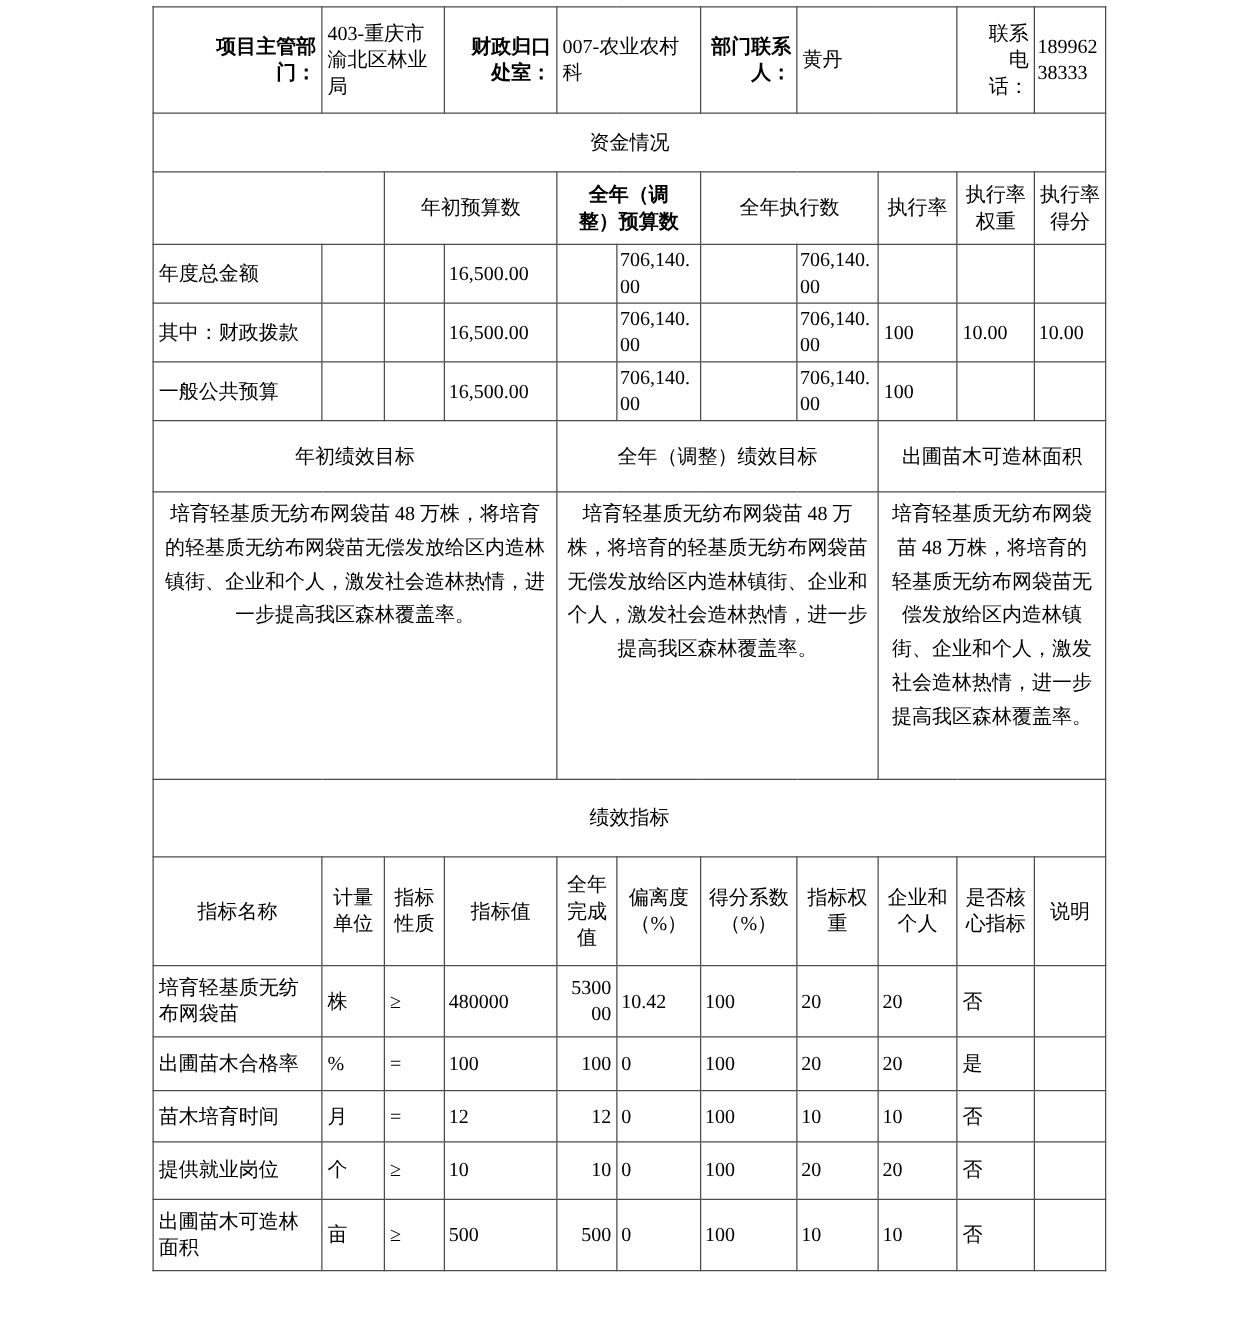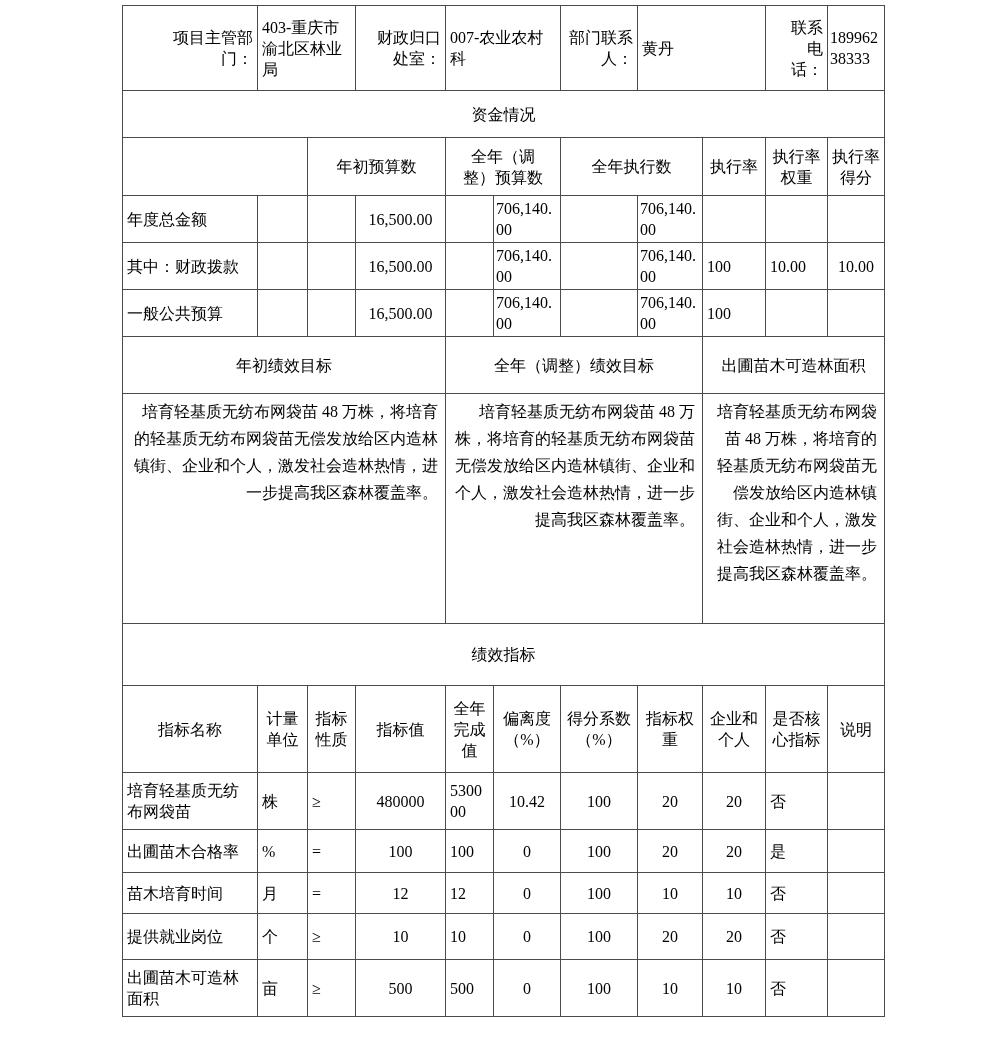--- a/index.html
+++ b/index.html
@@ -25,32 +25,32 @@
   td {
     border: 1px solid #4b4b4b;
     padding: 2px 4px;
     vertical-align: middle;
     overflow: hidden;
     word-wrap: break-word;
   }
   .ctr   { text-align: center; }
   .lab-r { text-align: right; }
   .lv    { text-align: left; }
-  .num   { text-align: center; padding: 2px 3px; }
+  .num   { text-align: left; padding: 2px 3px; }
   .wrapnum { text-align: left; word-break: break-all; padding: 2px 2px; }
-  .cpl   { text-align: left; word-break: break-all; padding: 2px 4px; }
+  .cpl   { text-align: right; word-break: break-all; padding: 2px 4px; }
   .banner { text-align: center; }
   .gbody {
     vertical-align: top;
-    text-align: right;
+    text-align: center;
     line-height: 27px;
     padding: 4px 7px;
   }
-  .mw5  { display: inline-block; max-width: 5em; }
-  .mw4  { display: inline-block; max-width: 4em; }
+  .mw5  { display: inline-block; max-width: 5em; font-weight: bold; }
+  .mw4  { display: inline-block; max-width: 4em; font-weight: bold; }
   .mw2  { display: inline-block; max-width: 2.1em; }
   .mw95 { display: inline-block; max-width: 9.5em; }
 </style>
 </head>
 <body>
 
 <table class="report">
   <colgroup>
     <col style="width:135px">
       <col style="width:50px">

